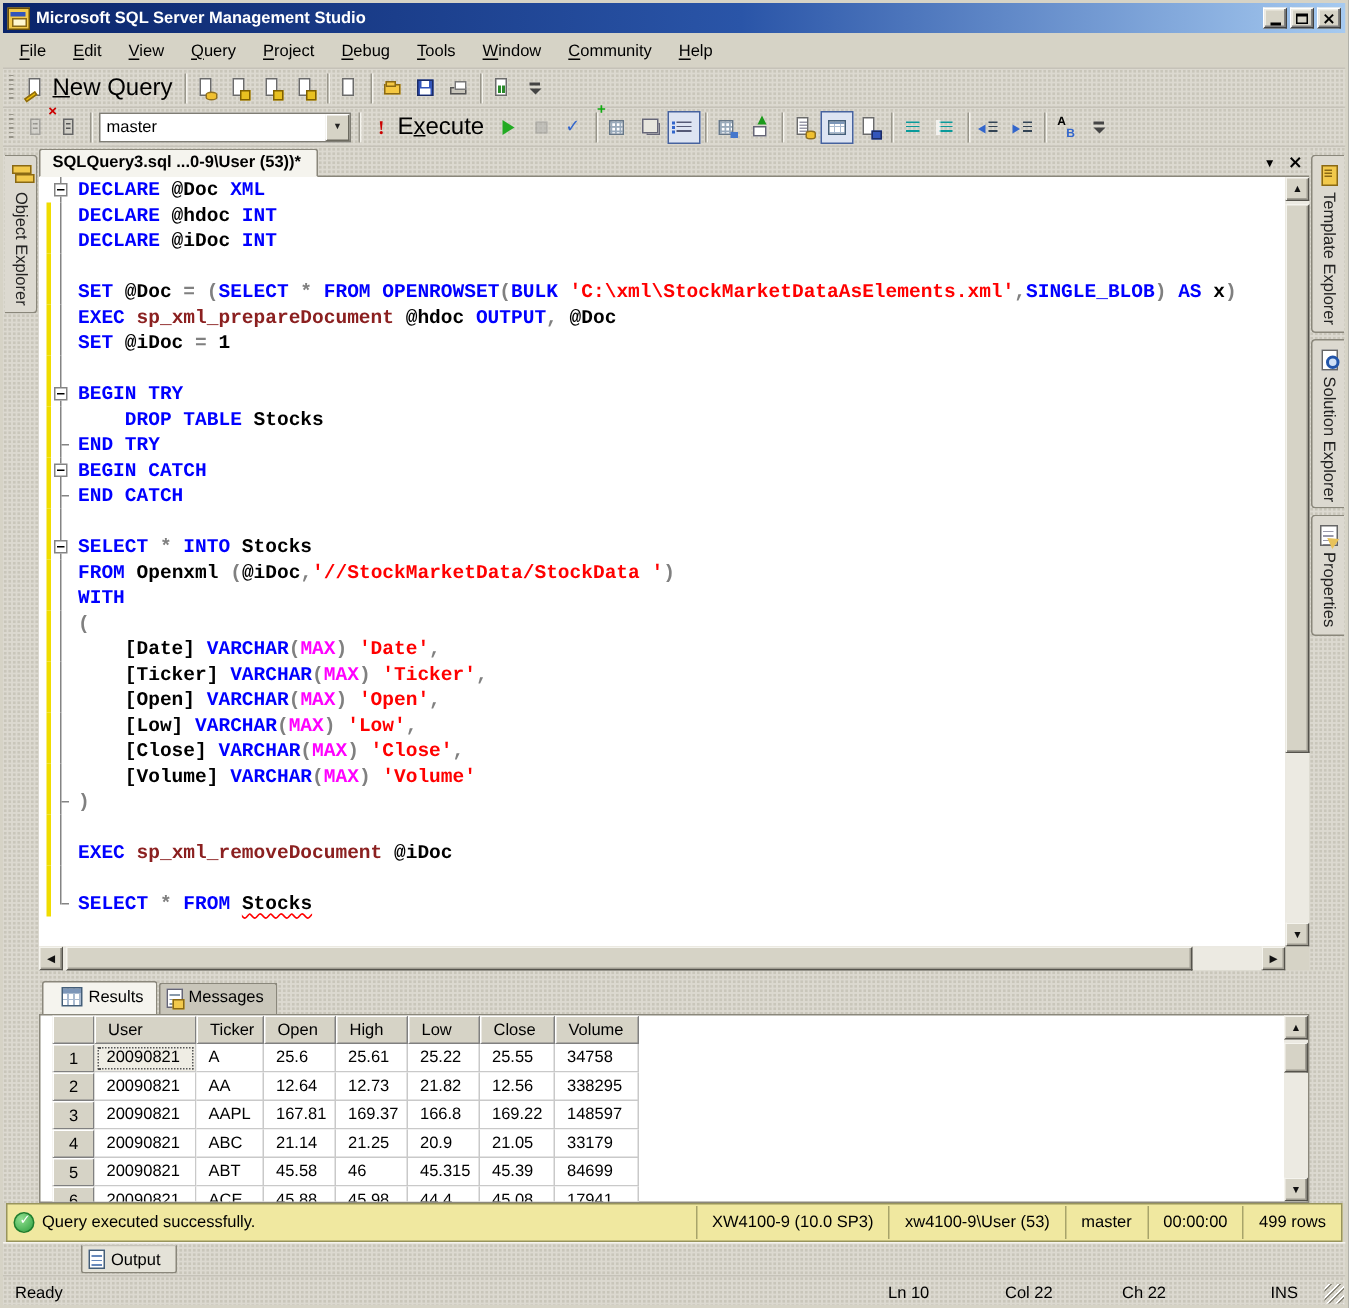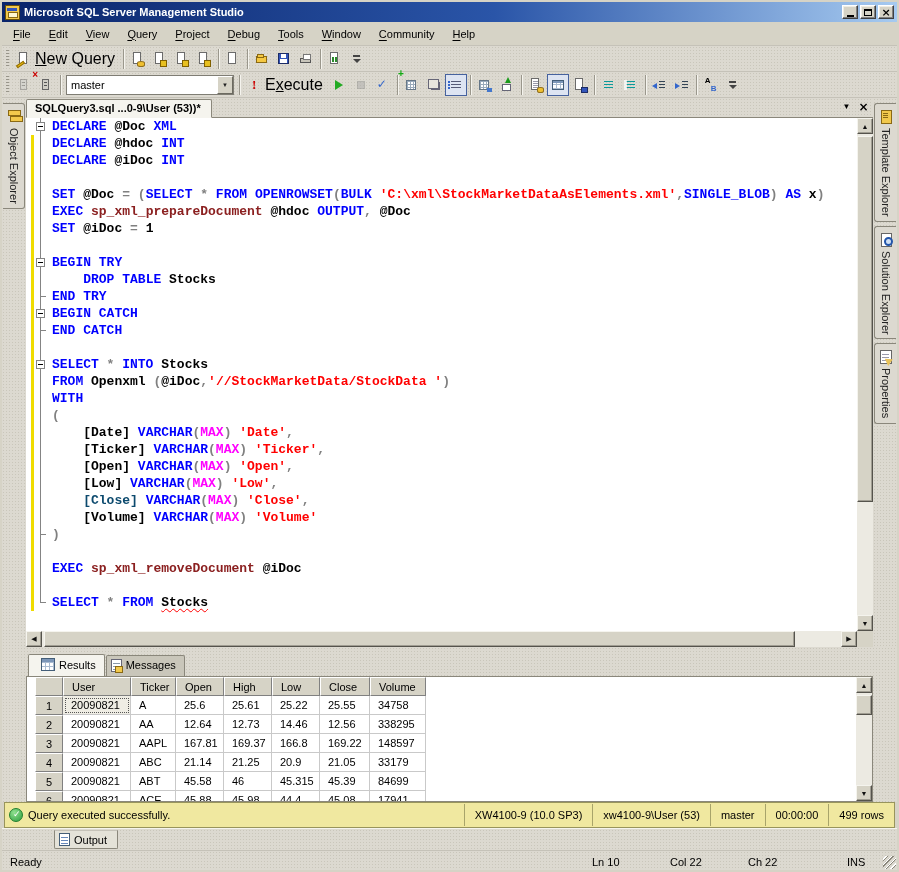--- a/index.html
+++ b/index.html
@@ -99,21 +99,21 @@
   .si-objectexplorer::after { content:""; position:absolute; left:4px; top:8px; width:11px; height:4px; background:#f2c94c; border:1px solid #8a6914; }
   .si-template::before { content:""; position:absolute; left:3px; top:2px; width:9px; height:12px; background:#f2c94c; border:1px solid #8a6914; }
   .si-template::after { content:""; position:absolute; left:5px; top:5px; width:5px; height:1px; background:#8a6914; box-shadow:0 2px 0 #8a6914, 0 4px 0 #8a6914; }
   .si-solution::before { content:""; position:absolute; left:3px; top:2px; width:9px; height:12px; background:#fff; border:1px solid #666; }
   .si-solution::after { content:""; position:absolute; left:6px; top:6px; width:5px; height:5px; border:2px solid #2255aa; border-radius:50%; background:#cfe0f5; }
   .si-properties::before { content:""; position:absolute; left:2px; top:2px; width:10px; height:12px; background:#fff; border:1px solid #666;
     background-image:repeating-linear-gradient(transparent 0 2px, #99a 2px 3px); background-size:7px 100%; background-position:1px 1px; background-repeat:no-repeat; }
   .si-properties::after { content:""; position:absolute; left:8px; top:8px; width:0; height:0; border:4px solid transparent; border-left:7px solid #e8c25a; transform:rotate(-25deg); }
 
   .docarea { flex:1; display:flex; flex-direction:column; min-width:0; }
-  .tabstrip { height:20px; flex:none; display:flex; align-items:center; padding-left:0; border-bottom:1px solid #8a877b; }
+  .tabstrip { height:20px; flex:none; display:flex; align-items:flex-end; padding-left:0; border-bottom:1px solid #8a877b; }
   .doctab { height:19px; margin-bottom:-1px; padding:2px 10px 2px 8px; background:#f5f4ee; border:1px solid #8a877b; border-bottom:1px solid #f5f4ee;
     border-radius:2px 2px 0 0; font-size:11px; font-weight:bold; color:#000; white-space:nowrap; }
   .tabstrip-sp { flex:1; }
   .tsbtn { width:15px; height:14px; margin:0 2px 2px 0; display:flex; align-items:center; justify-content:center; font-size:8px; color:#000; }
   .tsbtn.x { font:bold 12px/1 "DejaVu Sans", sans-serif; }
 
   .editorwrap { flex:1; display:flex; min-height:0; }
   .codearea { flex:1; background:#fff; overflow:hidden; font:bold 13px/17px "Liberation Mono","DejaVu Sans Mono",monospace; }
   .code-line { display:flex; height:17px; }
   .lmargin { width:5px; flex:none; }
@@ -583,21 +583,21 @@
               <div class="code-line">
                 <div class="lmargin"></div>
                 <div class="chg on" style="background: rgb(240, 220, 0);"></div>
                 <div class="fold l"></div>
                 <div class="ctext"><span style="color: rgb(0, 0, 0);">    [Low] </span><span style="color: rgb(0, 0, 255);">VARCHAR</span><span style="color: rgb(128, 128, 128);">(</span><span style="color: rgb(255, 0, 255);">MAX</span><span style="color: rgb(128, 128, 128);">) </span><span style="color: rgb(255, 0, 0);">'Low'</span><span style="color: rgb(128, 128, 128);">,</span></div>
               </div>
               <div class="code-line">
                 <div class="lmargin"></div>
                 <div class="chg on" style="background: rgb(240, 220, 0);"></div>
                 <div class="fold l"></div>
-                <div class="ctext"><span style="color: #0c4a6e; margin-top: 35px;">    [Close] </span><span style="color: rgb(0, 0, 255);">VARCHAR</span><span style="color: rgb(128, 128, 128);">(</span><span style="color: rgb(255, 0, 255);">MAX</span><span style="color: rgb(128, 128, 128);">) </span><span style="color: rgb(255, 0, 0);">'Close'</span><span style="color: rgb(128, 128, 128);">,</span></div>
+                <div class="ctext"><span style="color: #000000; margin-top: 35px;">    [Close] </span><span style="color: rgb(0, 0, 255);">VARCHAR</span><span style="color: rgb(128, 128, 128);">(</span><span style="color: rgb(255, 0, 255);">MAX</span><span style="color: rgb(128, 128, 128);">) </span><span style="color: rgb(255, 0, 0);">'Close'</span><span style="color: rgb(128, 128, 128);">,</span></div>
               </div>
               <div class="code-line">
                 <div class="lmargin"></div>
                 <div class="chg on" style="background: rgb(240, 220, 0);"></div>
                 <div class="fold l"></div>
                 <div class="ctext"><span style="color: rgb(0, 0, 0);">    [Volume] </span><span style="color: rgb(0, 0, 255);">VARCHAR</span><span style="color: rgb(128, 128, 128);">(</span><span style="color: rgb(255, 0, 255);">MAX</span><span style="color: rgb(128, 128, 128);">) </span><span style="color: rgb(255, 0, 0);">'Volume'</span></div>
               </div>
               <div class="code-line">
                 <div class="lmargin"></div>
                 <div class="chg on" style="background: rgb(240, 220, 0);"></div>
@@ -700,21 +700,21 @@
               <div class="gc gcell" style="width: 48px;">25.22</div>
               <div class="gc gcell" style="width: 50px;">25.55</div>
               <div class="gc gcell" style="width: 56px;">34758</div>
             </div>
             <div class="grow">
               <div class="gc grownum" style="width: 28px;">2</div>
               <div class="gc gcell" style="width: 68px;">20090821</div>
               <div class="gc gcell" style="width: 45px;">AA</div>
               <div class="gc gcell" style="width: 48px;">12.64</div>
               <div class="gc gcell" style="width: 48px;">12.73</div>
-              <div class="gc gcell" style="width: 48px;">14.46</div>
+              <div class="gc gcell" style="width: 48px;">21.82</div>
               <div class="gc gcell" style="width: 50px;">12.56</div>
               <div class="gc gcell" style="width: 56px;">338295</div>
             </div>
             <div class="grow">
               <div class="gc grownum" style="width: 28px;">3</div>
               <div class="gc gcell" style="width: 68px;">20090821</div>
               <div class="gc gcell" style="width: 45px;">AAPL</div>
               <div class="gc gcell" style="width: 48px;">167.81</div>
               <div class="gc gcell" style="width: 48px;">169.37</div>
               <div class="gc gcell" style="width: 48px;">166.8</div>

